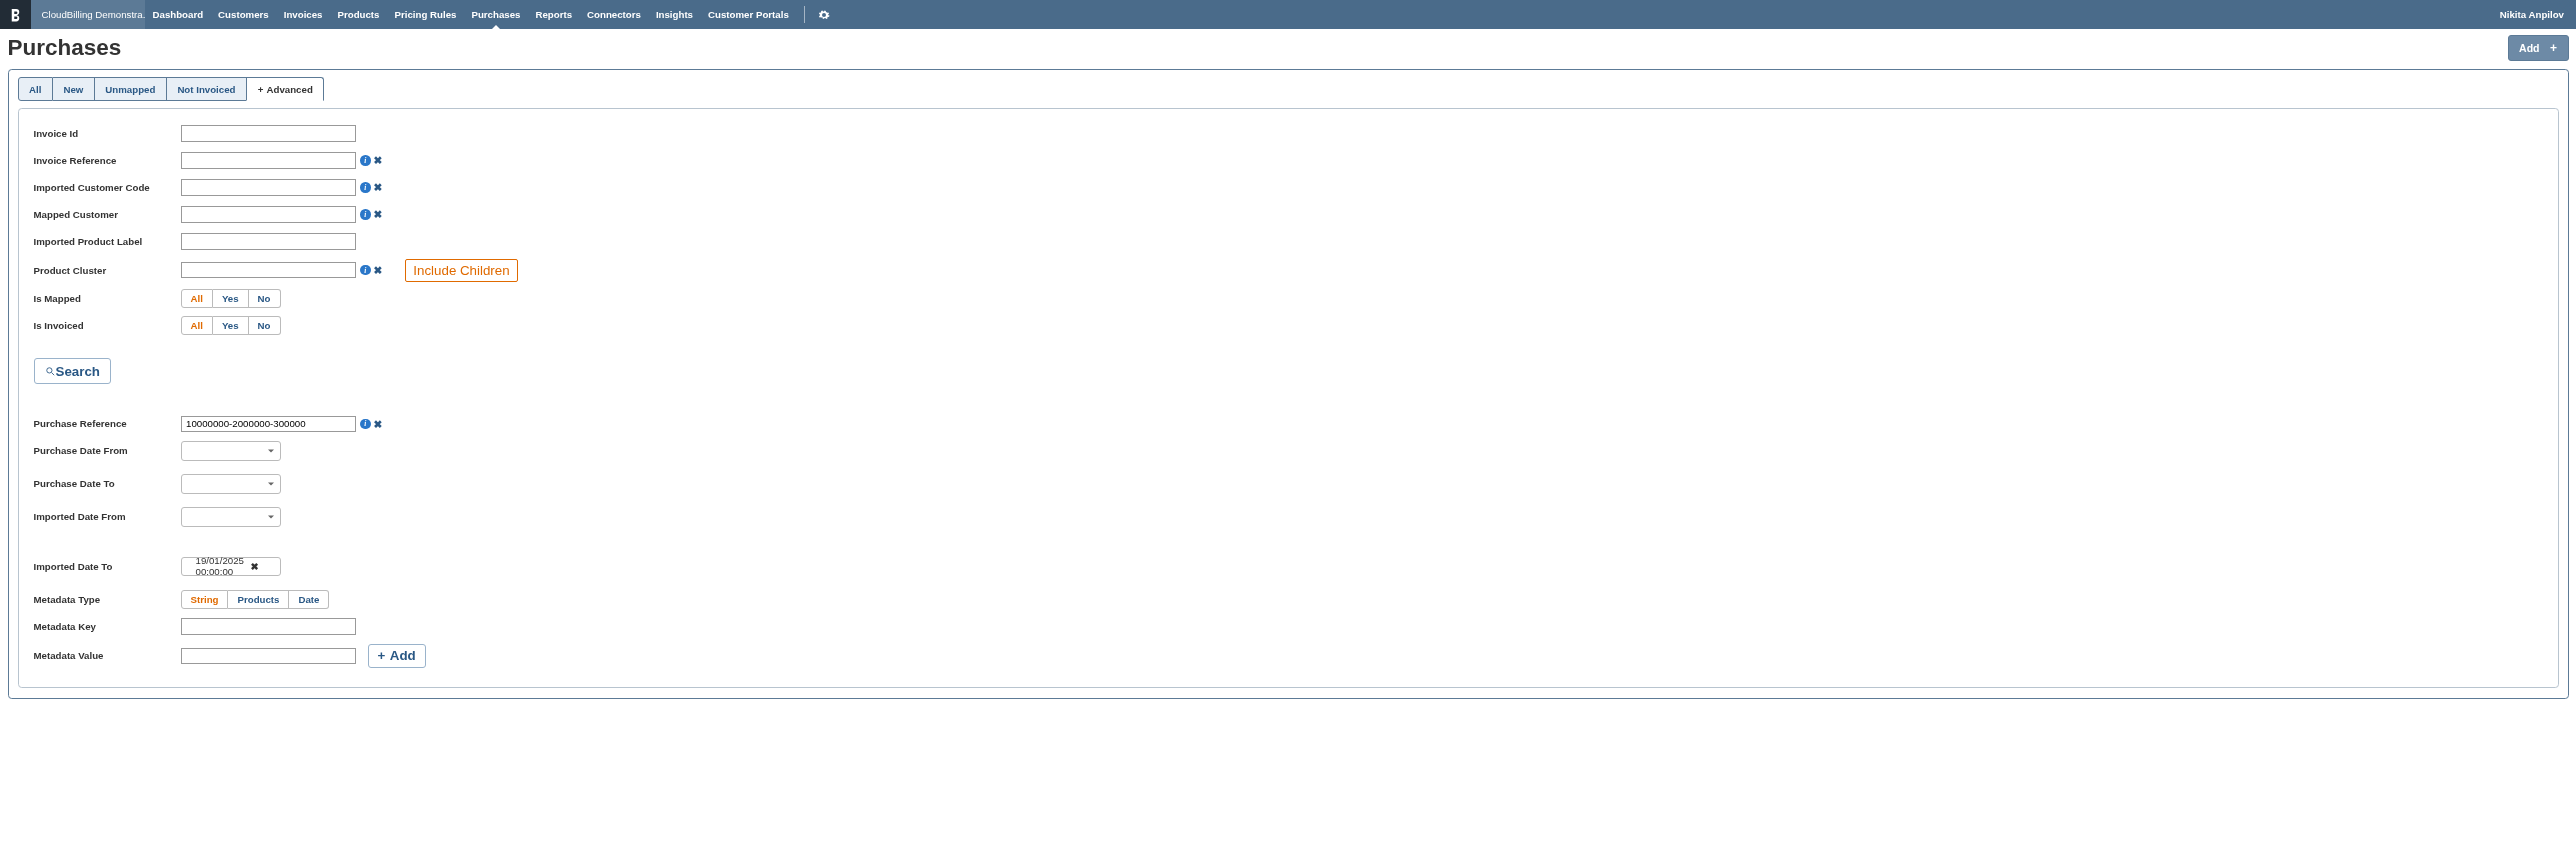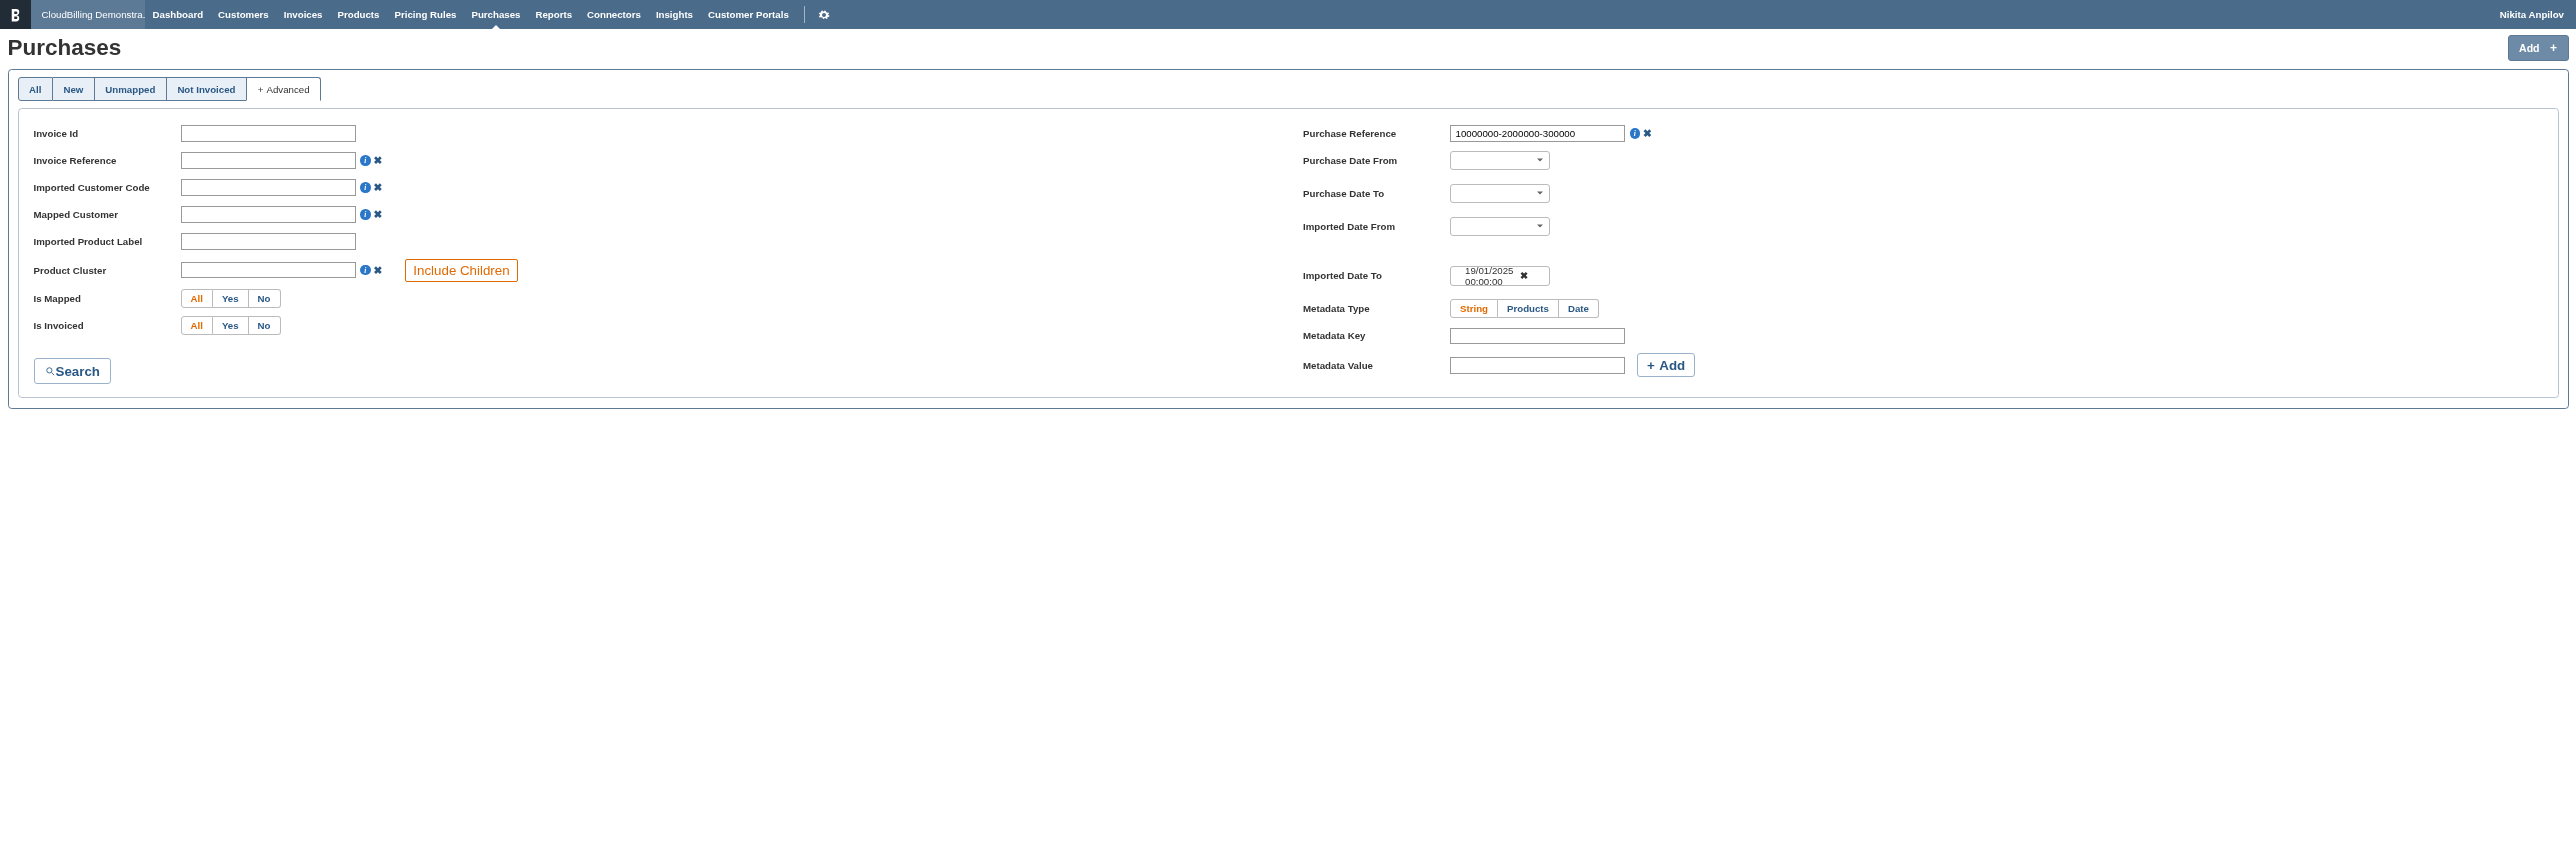--- a/index.html
+++ b/index.html
@@ -106,38 +106,38 @@
     cursor:pointer;
   }
   .tab + .tab { border-left:none; }
   .tab:first-child { border-radius:3px 0 0 3px; }
   .tab-adv {
     border:0.7px solid #5c7a96;
     border-bottom:0.7px solid #fff;
     background:#fff;
     color:#333;
     padding:5.2px 10.5px;
-    font-weight:400;
+    font-weight:700;
     margin-left:-0.7px;
     border-radius:0 3px 0 0;
     cursor:pointer;
     position:relative;
     z-index:2;
   }
   .prefix-plus { margin-right:3px; }
   .adv-panel {
     border:0.7px solid #b8c4cf;
     border-radius:3.7px;
     margin:7.5px 9px 9px 9px;
     padding:15px 15px 12px 15px;
     position:relative;
     top:-0.7px;
   }
 
-  .columns { display:flex; gap:30px; }
+  .columns { display:flex; gap:30px;flex-direction:column; }
   .col { flex:1; }
   .form-row { display:flex; align-items:center; margin-bottom:7.5px; min-height:19.5px; }
   .form-label { width:147px; font-weight:700; color:#333; }
   .text-input {
     width:175px; height:16.5px;
     border:0.7px solid #999;
     padding:0.7px 4.5px;
     font-size:9.7px;
   }
   .date-input {

